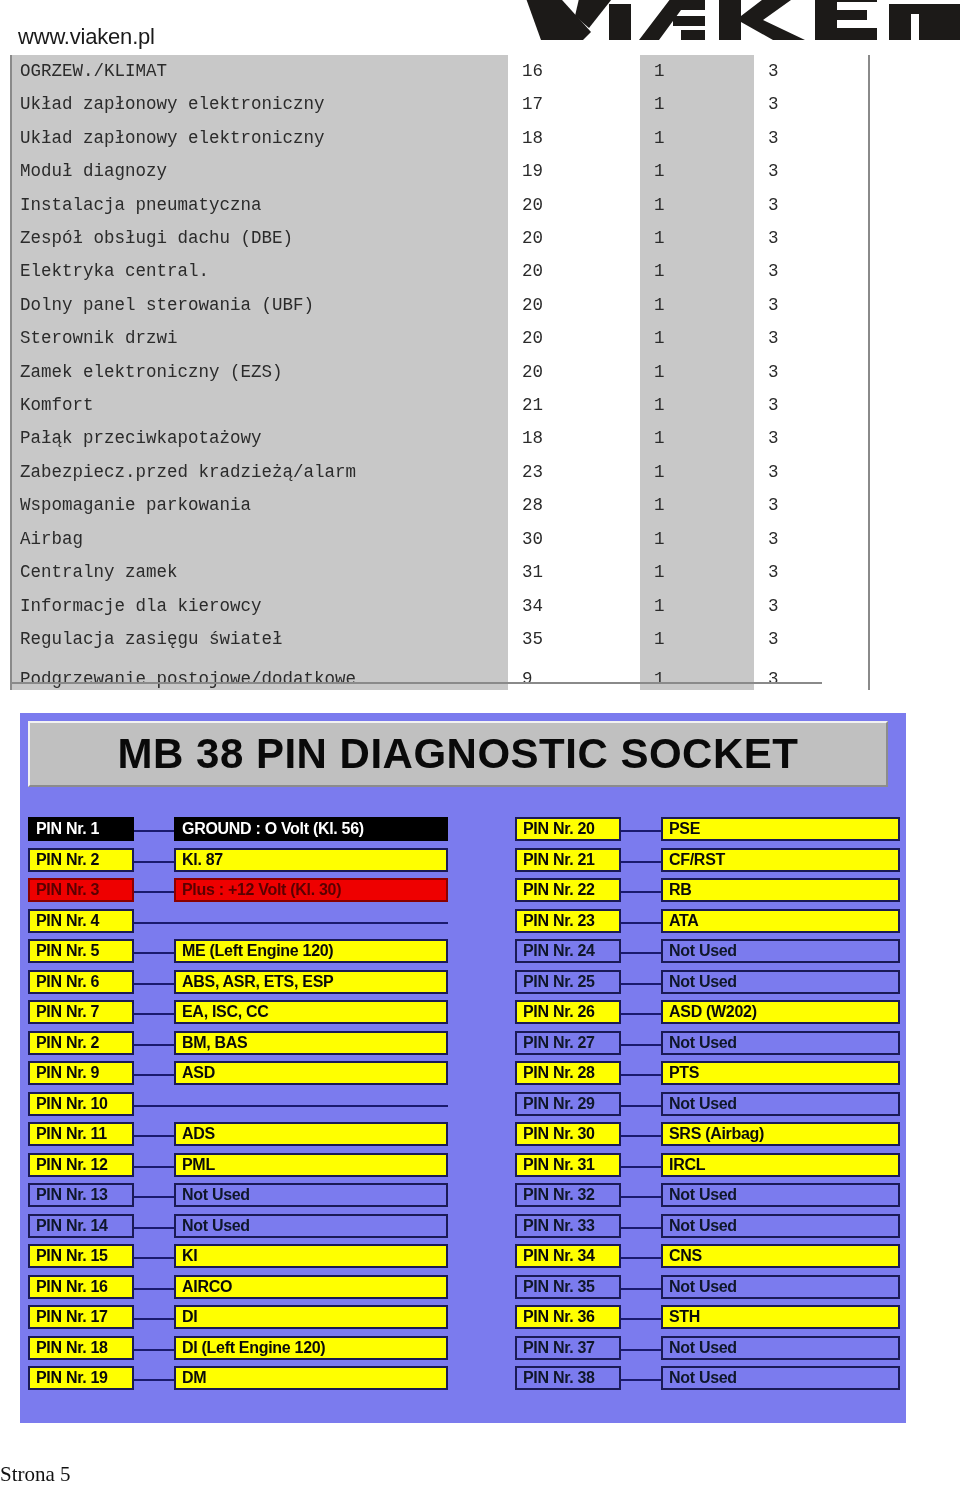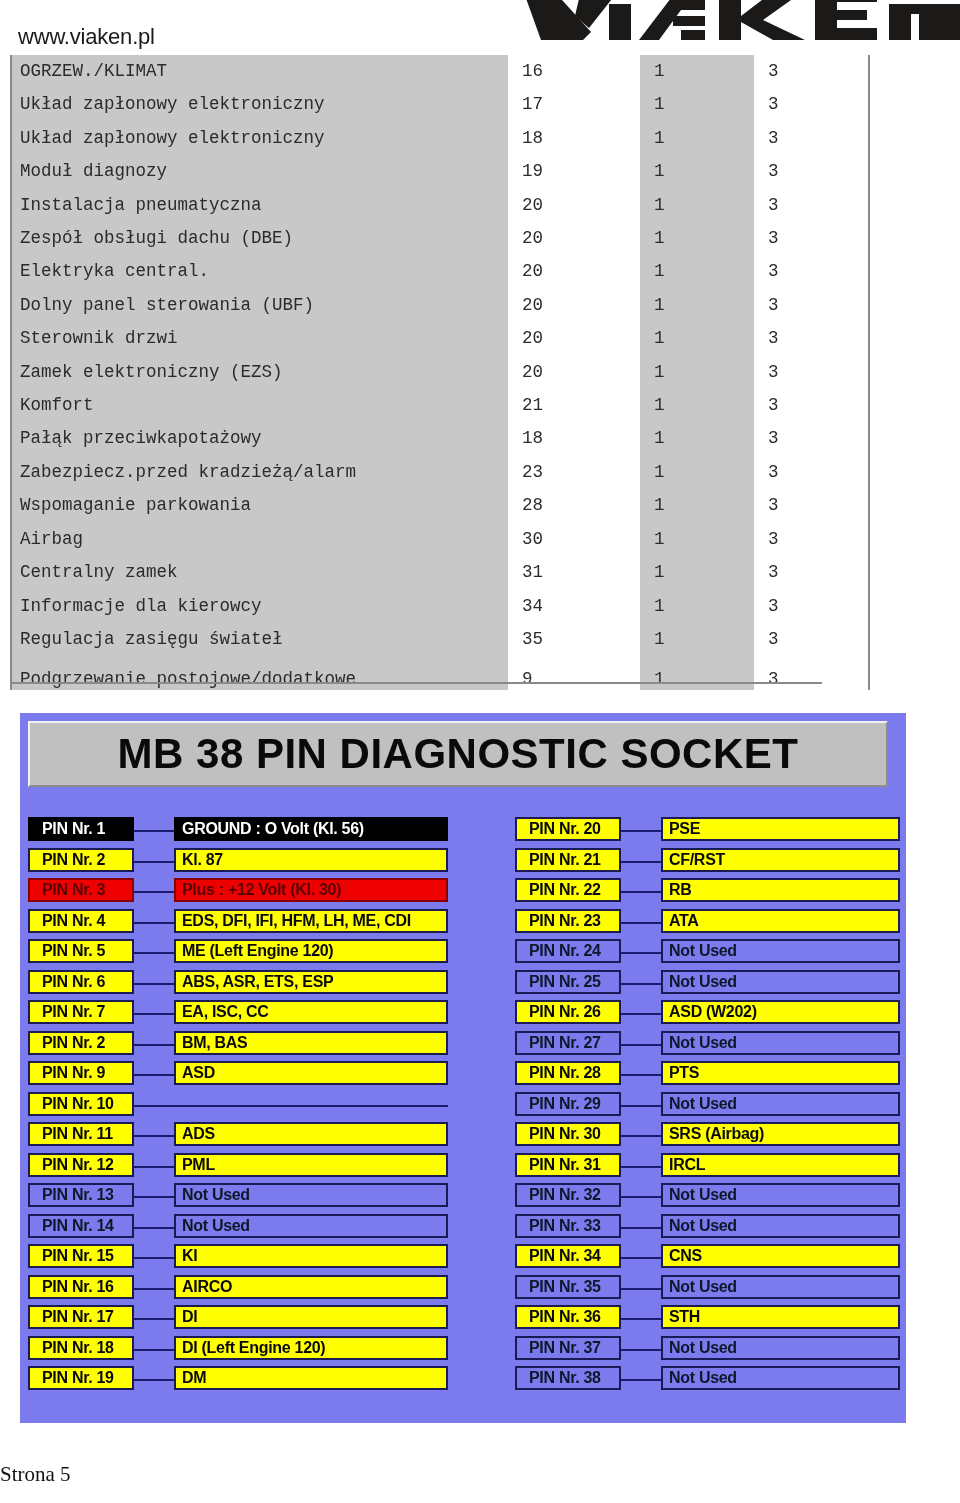--- a/index.html
+++ b/index.html
@@ -155,21 +155,21 @@
     box-sizing: border-box;
     display: flex;
     align-items: center;
     font-family: "Liberation Sans", sans-serif;
     font-weight: bold;
     font-size: 16px;
     letter-spacing: -0.3px;
     white-space: nowrap;
     overflow: hidden;
   }
-  .pin-num-box { left: 0; width: 106px; padding-left: 12px; }
+  .pin-num-box { left: 0; width: 106px; padding-left: 6px; }
   #pin-col-left  .pin-label-box { left: 146px; width: 274px; padding-left: 6px; }
   #pin-col-right .pin-label-box { left: 146px; width: 239px; padding-left: 6px; }
 
   
   .s-yellow { background: #ffff00; color: #0a0a0a; }
   .s-black  { background: #000000; color: #ffffff; border-color: #000000; }
   .s-red    { background: #ee0000; color: #5a0000; border-color: #8a0000; }
   .s-none   { background: #7b7bee; color: #0f172a; }
 
   
@@ -369,21 +369,20 @@
         <div class="pin-label-box s-yellow">Kl. 87</div>
       </div>
       <div class="pin-row">
         <div class="pin-connector"></div>
         <div class="pin-num-box s-red">PIN Nr. 3</div>
         <div class="pin-label-box s-red">Plus : +12 Volt (Kl. 30)</div>
       </div>
       <div class="pin-row">
         <div class="pin-connector"></div>
         <div class="pin-num-box s-yellow">PIN Nr. 4</div>
-        <div class="pin-label-box s-yellow">EDS, DFI, IFI, HFM, LH, ME, CDI</div>
       </div>
       <div class="pin-row">
         <div class="pin-connector"></div>
         <div class="pin-num-box s-yellow">PIN Nr. 5</div>
         <div class="pin-label-box s-yellow">ME (Left Engine 120)</div>
       </div>
       <div class="pin-row">
         <div class="pin-connector"></div>
         <div class="pin-num-box s-yellow">PIN Nr. 6</div>
         <div class="pin-label-box s-yellow">ABS, ASR, ETS, ESP</div>

